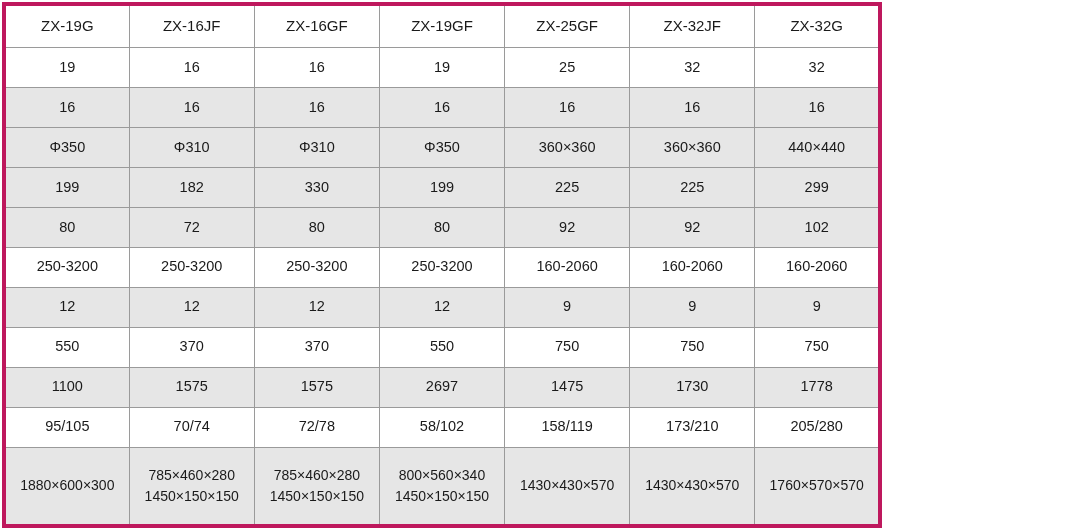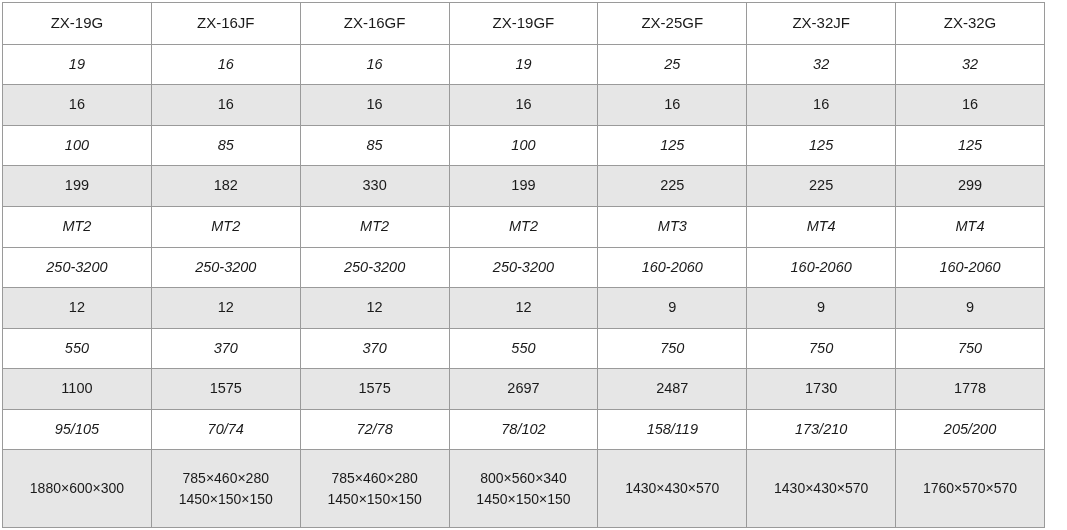--- a/index.html
+++ b/index.html
@@ -14,45 +14,44 @@
     overflow: hidden;
   }
   #spec-table-wrap {
     width: 1067px;
     height: 530px;
     box-sizing: border-box;
     padding: 2px 2px 2px 2px;
   }
   table.spec-table {
     border-collapse: collapse;
-    width: 1043px;
+    width: 880px;
     height: 526px;
     table-layout: fixed;
-    border: 1px solid #be185d;
+    border: 4px solid #be185d;
   }
   table.spec-table td {
     border: 1px solid #9a9a9a;
     text-align: center;
     vertical-align: middle;
     font-size: 14.5px;
     color: #1a1a1a;
     padding: 2px 3px;
     line-height: 1.35;
     white-space: nowrap;
   }
   tr.row-head td {
     font-size: 15px;
     background: #ffffff;
   }
   tr.shaded td {
     background: #e6e6e6;
   }
   tr.plain td {
     background: #ffffff;
-    font-style: italic;
   }
   tr.row-last td {
     font-size: 14px;
     line-height: 1.5;
   }
   .cellline {
     display: block;
   }
 </style>
 </head>
@@ -81,46 +80,46 @@
         </tr>
         <tr class="shaded">
           <td>16</td>
           <td>16</td>
           <td>16</td>
           <td>16</td>
           <td>16</td>
           <td>16</td>
           <td>16</td>
         </tr>
-        <tr class="plain">
-          <td>100</td>
-          <td>85</td>
-          <td>85</td>
-          <td>100</td>
-          <td>125</td>
-          <td>125</td>
-          <td>125</td>
+        <tr class="shaded">
+          <td>Φ350</td>
+          <td>Φ310</td>
+          <td>Φ310</td>
+          <td>Φ350</td>
+          <td>360×360</td>
+          <td>360×360</td>
+          <td>440×440</td>
         </tr>
         <tr class="shaded">
           <td>199</td>
           <td>182</td>
           <td>330</td>
           <td>199</td>
           <td>225</td>
           <td>225</td>
           <td>299</td>
         </tr>
-        <tr class="plain">
-          <td>MT2</td>
-          <td>MT2</td>
-          <td>MT2</td>
-          <td>MT2</td>
-          <td>MT3</td>
-          <td>MT4</td>
-          <td>MT4</td>
+        <tr class="shaded">
+          <td>80</td>
+          <td>72</td>
+          <td>80</td>
+          <td>80</td>
+          <td>92</td>
+          <td>92</td>
+          <td>102</td>
         </tr>
         <tr class="plain">
           <td>250-3200</td>
           <td>250-3200</td>
           <td>250-3200</td>
           <td>250-3200</td>
           <td>160-2060</td>
           <td>160-2060</td>
           <td>160-2060</td>
         </tr>
@@ -140,32 +139,32 @@
           <td>550</td>
           <td>750</td>
           <td>750</td>
           <td>750</td>
         </tr>
         <tr class="shaded">
           <td>1100</td>
           <td>1575</td>
           <td>1575</td>
           <td>2697</td>
-          <td>2487</td>
+          <td>1475</td>
           <td>1730</td>
           <td>1778</td>
         </tr>
         <tr class="plain">
           <td>95/105</td>
           <td>70/74</td>
           <td>72/78</td>
-          <td>78/102</td>
+          <td>58/102</td>
           <td>158/119</td>
           <td>173/210</td>
-          <td>205/200</td>
+          <td>205/280</td>
         </tr>
         <tr class="shaded row-last">
           <td>
             <span class="cellline">1880×600×300</span>
           </td>
           <td>
             <span class="cellline">785×460×280</span>
             <span class="cellline">1450×150×150</span>
           </td>
           <td>

